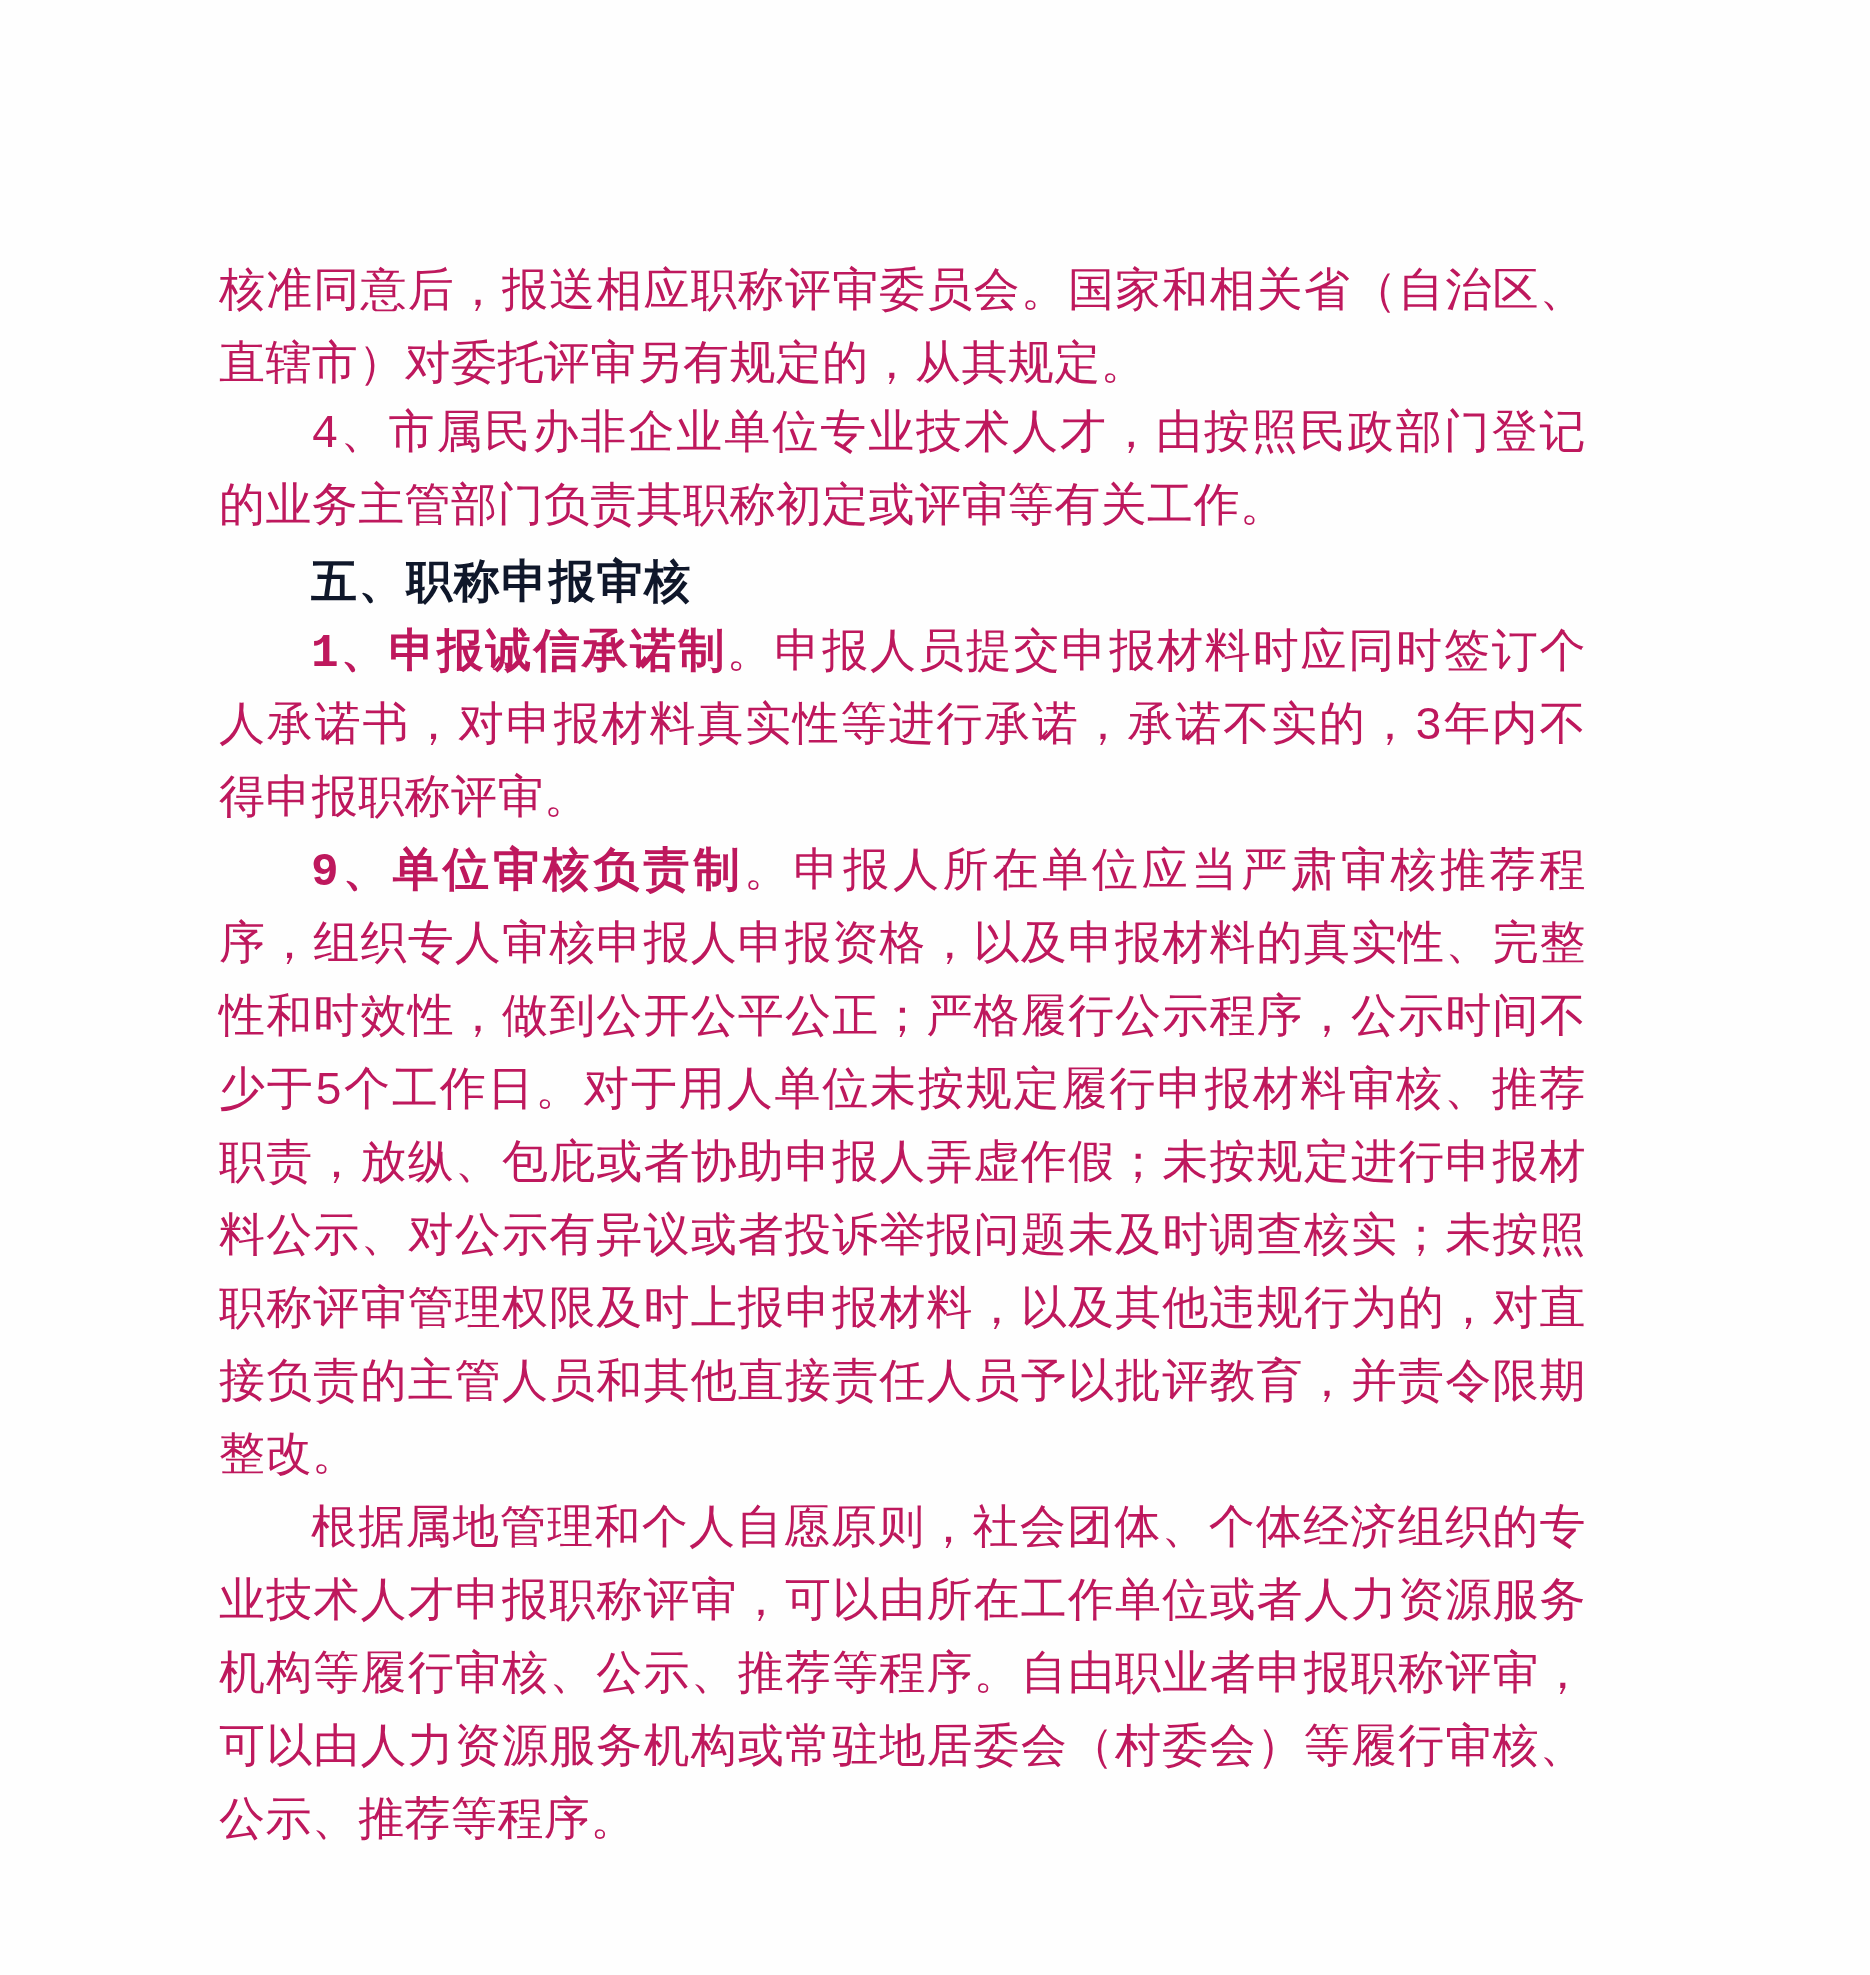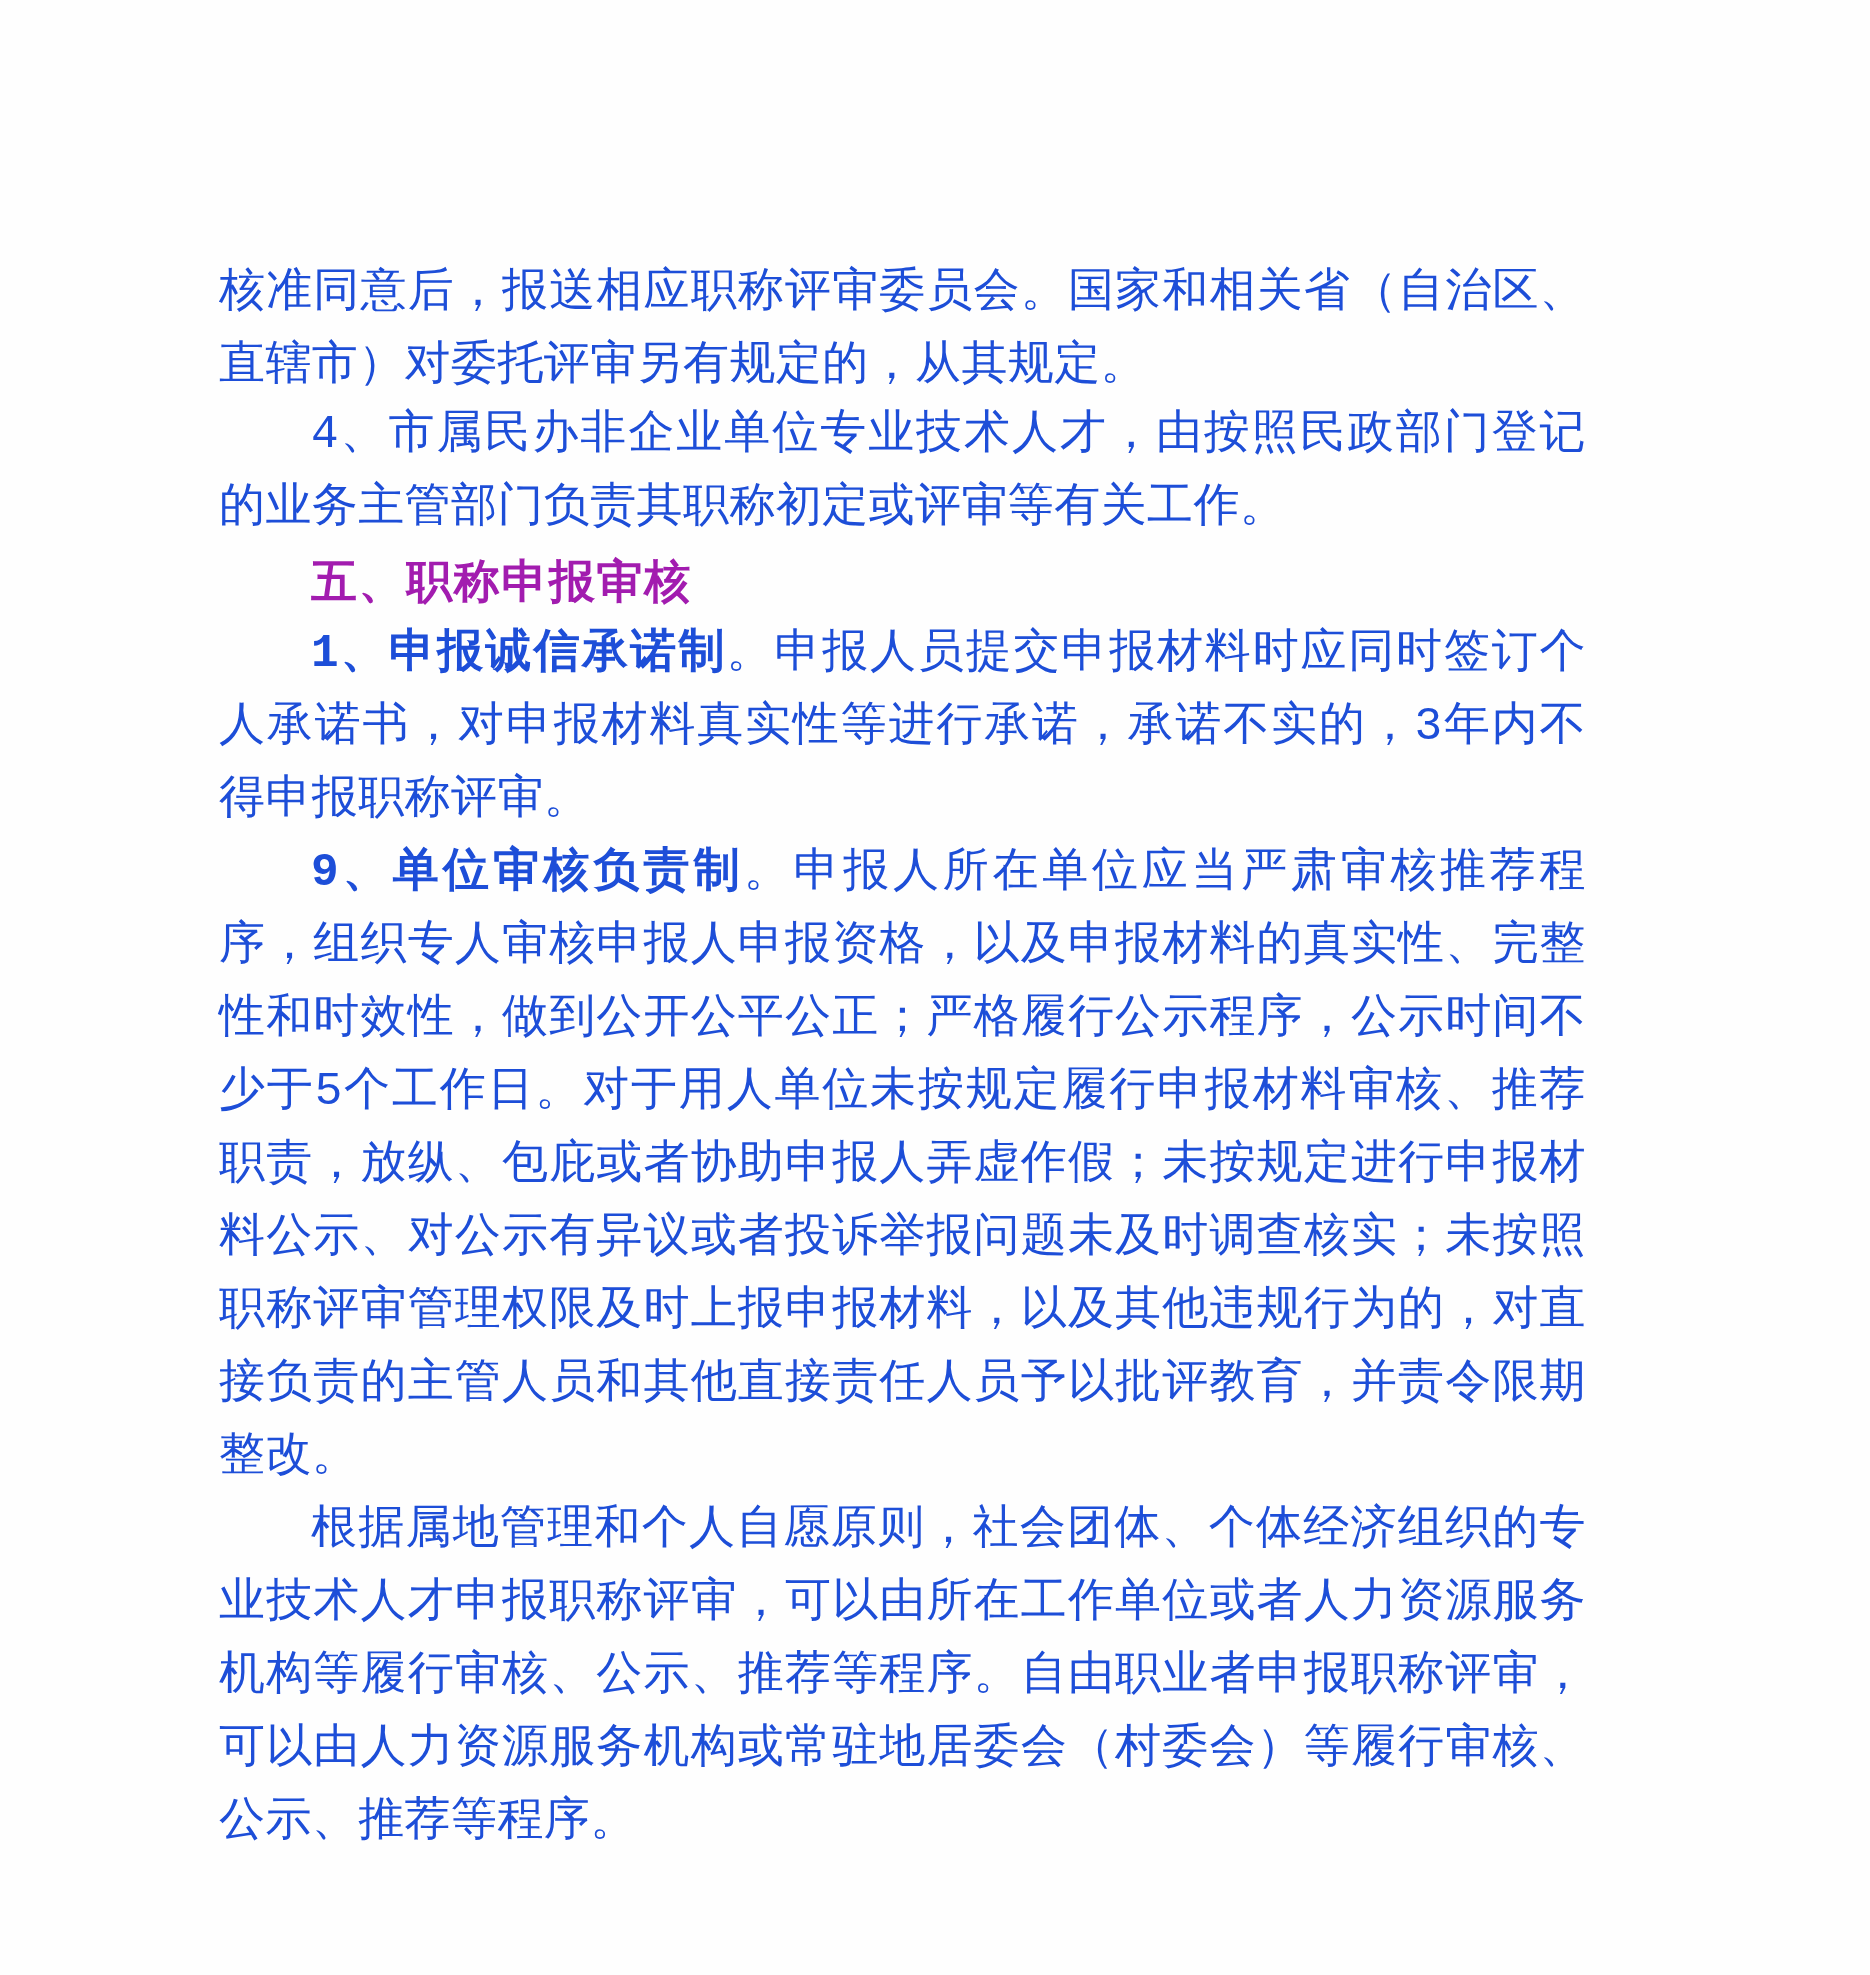--- a/index.html
+++ b/index.html
@@ -23,21 +23,21 @@
     left: 219px;
     top: 253px;
     width: 1367px;
   }
 
   .para {
     margin: 0 0 0 0;
     font-family: "DejaVu Serif", "Liberation Serif", serif;
     font-size: 46px;
     line-height: 73px;
-    color: #1d4ed8;
+    color: #be185d;
     text-align: justify;
     text-justify: inter-character;
     letter-spacing: 0.4px;
     word-break: break-all;
     -webkit-font-smoothing: antialiased;
   }
 
   .para.indent {
     text-indent: 92px;
     font-family: Liberation Mono, monospace;
@@ -48,21 +48,21 @@
     font-weight: 700;
     letter-spacing: 0.8px;
   }
 
   
   .heading {
     font-family: "DejaVu Sans", "Liberation Sans", sans-serif;
     font-size: 46px;
     line-height: 73px;
     font-weight: 700;
-    color: #a21caf;
+    color: #0f172a;
     text-indent: 92px;
     letter-spacing: 1.6px;
     margin: 0;
   }
 </style>
 </head>
 <body>
 
 <div class="page">
 

